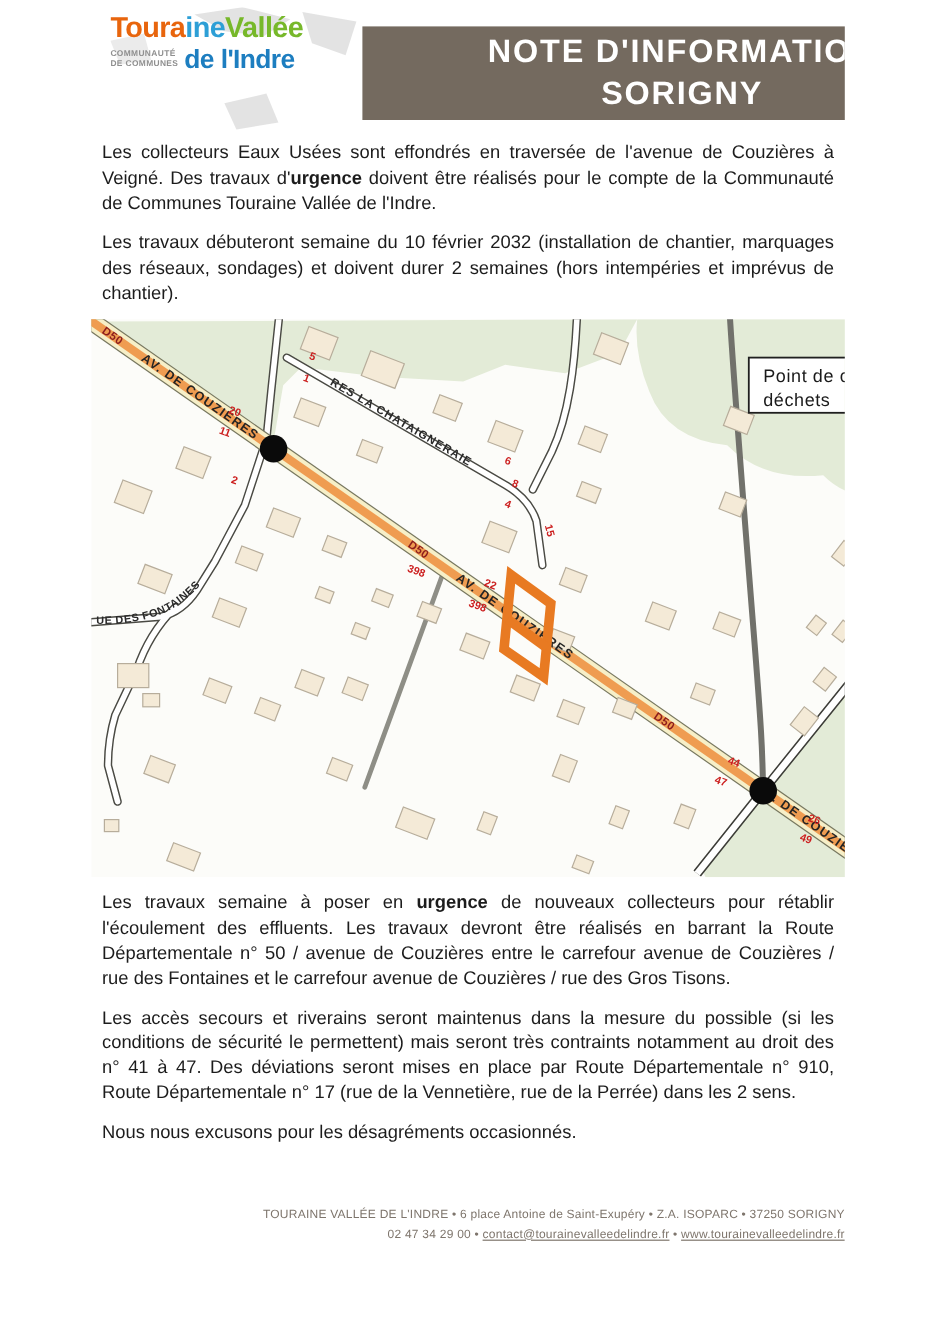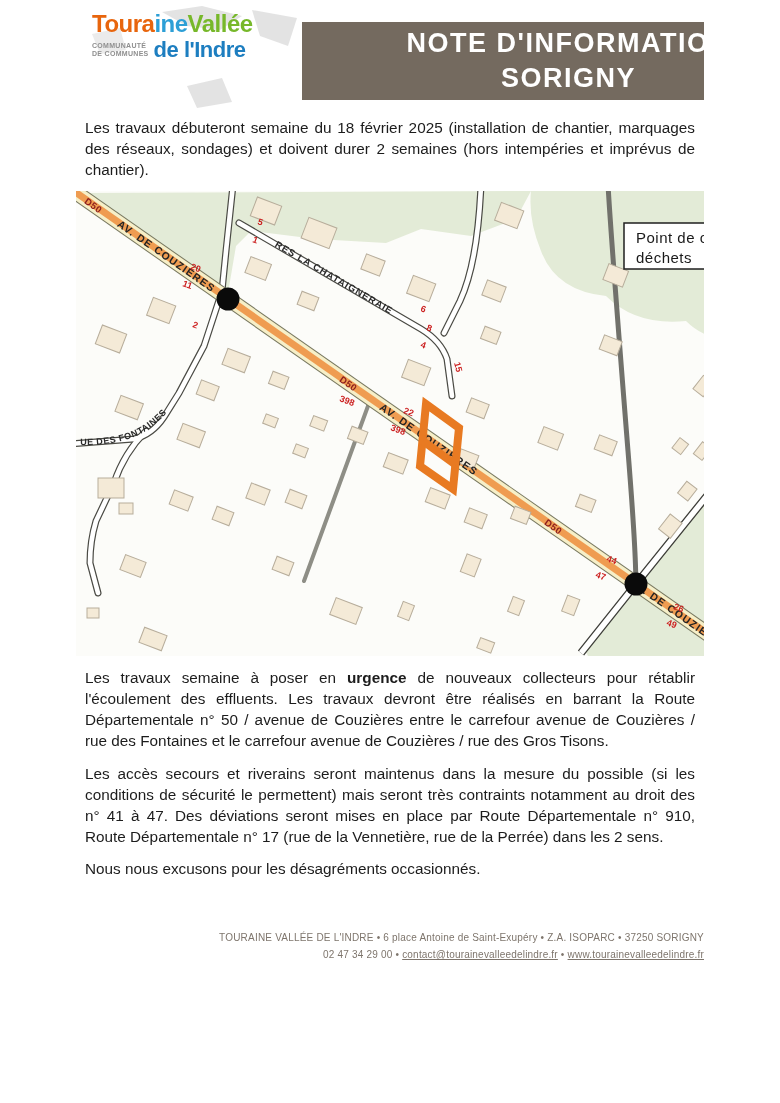--- a/index.html
+++ b/index.html
@@ -71,21 +71,22 @@
         <span class="lg-indre">de l'Indre</span>
       </div>
     </div>
     <div class="title-box">
       <span>NOTE D'INFORMATION</span>
       <span>SORIGNY</span>
     </div>
   </div>
 
   <div class="text-block">
-    <p class="last">Les travaux débuteront semaine du 18 février 2025 (installation de chantier, marquages des réseaux, sondages) et doivent durer 2 semaines (hors intempéries et imprévus de chantier).</p>
+    <p><span>Les collecteurs Eaux Usées sont effondrés en traversée de l'avenue de Couzières à Veigné. Des travaux d'</span><b class="urg">urgence</b><span> doivent être réalisés pour le compte de la Communauté de Communes Touraine Vallée de l'Indre.</span></p>
+    <p class="last">Les travaux débuteront semaine du 10 février 2032 (installation de chantier, marquages des réseaux, sondages) et doivent durer 2 semaines (hors intempéries et imprévus de chantier).</p>
   </div>
 
   <svg class="map-svg" viewBox="0 0 780 465">
     <defs>
       <path id="pAveLbl" d="M-8,-4 L672,471"></path>
       <path id="pChatLbl" d="M170,34 L378,156"></path>
       <path id="pTisonsLbl" d="M598,352 L800,96"></path>
       <path id="pFontLbl" d="M2,251 C32,252 56,246 70,236 S96,214 102,198"></path>
     </defs>
 

